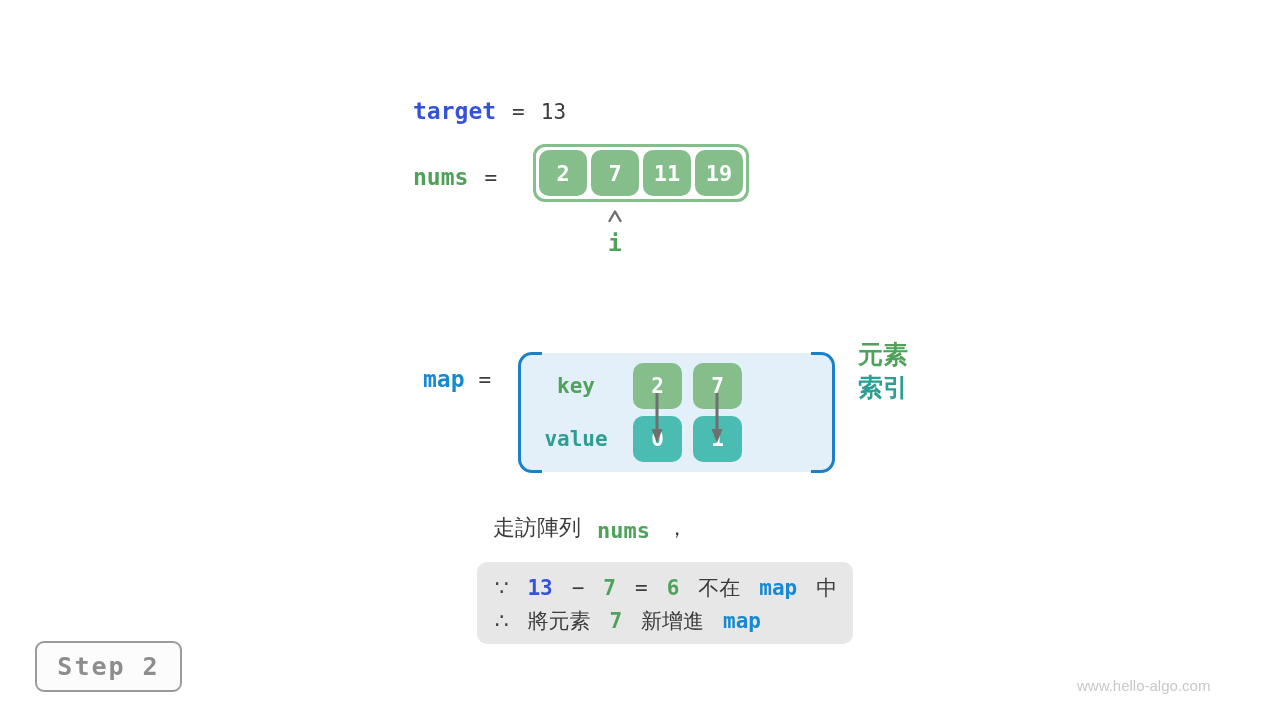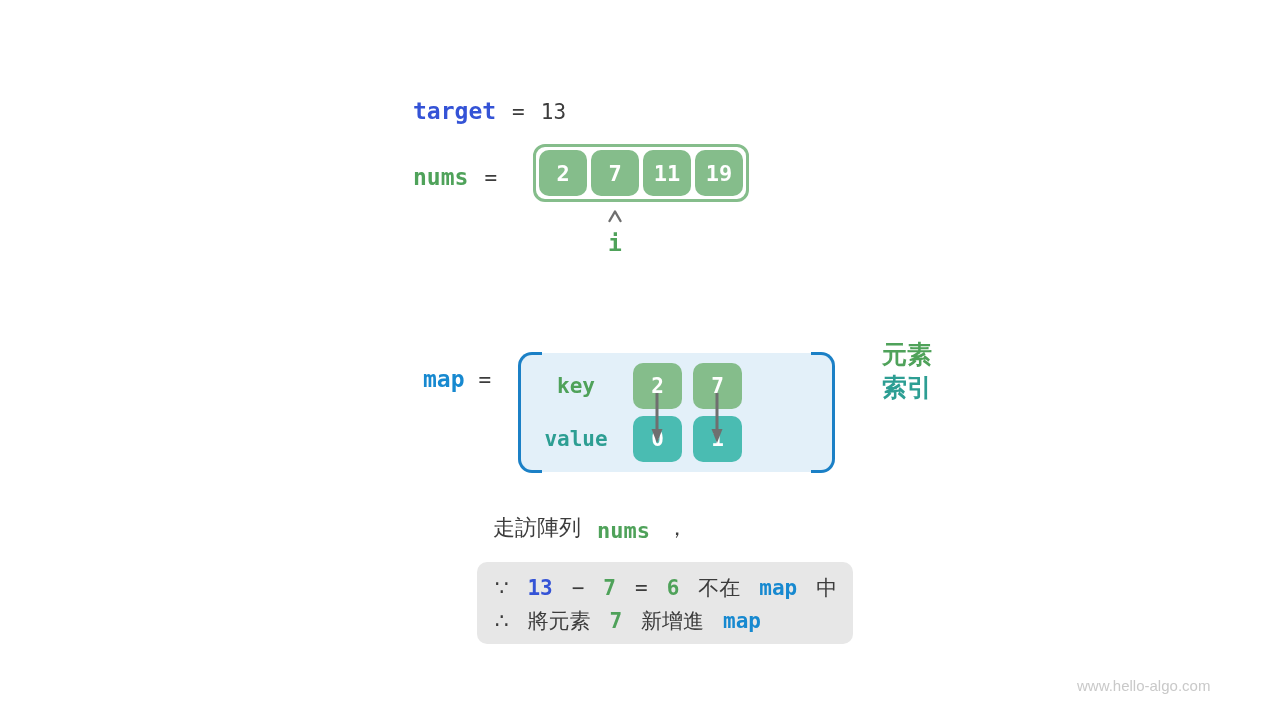--- a/index.html
+++ b/index.html
@@ -50,21 +50,21 @@
   .bracket.rgt{right:-2px;border:3px solid var(--bracket);border-left:none;border-radius:0 14px 14px 0;}
   .rowlabel{position:absolute;left:12px;width:88px;text-align:center;font-size:21px;font-weight:bold;}
   .rowlabel.key{top:21px;}
   .rowlabel.val{top:74px;}
   .map-box .cell{position:absolute;width:49px;height:46px;border-radius:10px;font-size:21px;}
   .kcell{background:var(--green-cell);top:10px;}
   .vcell{background:var(--teal-cell);top:63px;}
   .c0{left:113px;} .c1{left:173px;}
   .kv-arrow{position:absolute;top:40px;}
   .kv-arrow.a0{left:130px;} .kv-arrow.a1{left:190px;}
-  .side-label{left:858px;font-size:25px;font-weight:bold;margin-left:24px;}
+  .side-label{left:858px;font-size:25px;font-weight:bold;}
   .side-label.el{top:338px;color:var(--green-text);}
   .side-label.ix{top:371px;color:var(--teal-text);font-family:Liberation Serif, serif;}
 
   
   .caption{left:493px;top:513px;height:30px;gap:16px;font-size:22px;}
   .caption .code{font-size:22px;}
 
   
   .note-box{left:477px;top:562px;width:376px;height:82px;box-sizing:border-box;
     background:var(--note-bg);border-radius:10px;padding:9px 0 0 18px;}
@@ -153,16 +153,17 @@
     </div>
     <div class="note-line">
       <span class="cjk dark">∴</span>
       <span class="cjk dark">將元素</span>
       <span class="code bold green">7</span>
       <span class="cjk dark">新增進</span>
       <span class="code bold azure">map</span>
     </div>
   </div>
 
+  <div class="abs step-badge">Step 2</div>
 
   <div class="abs watermark">www.hello-algo.com</div>
 
 </div>
 
 </body></html>

